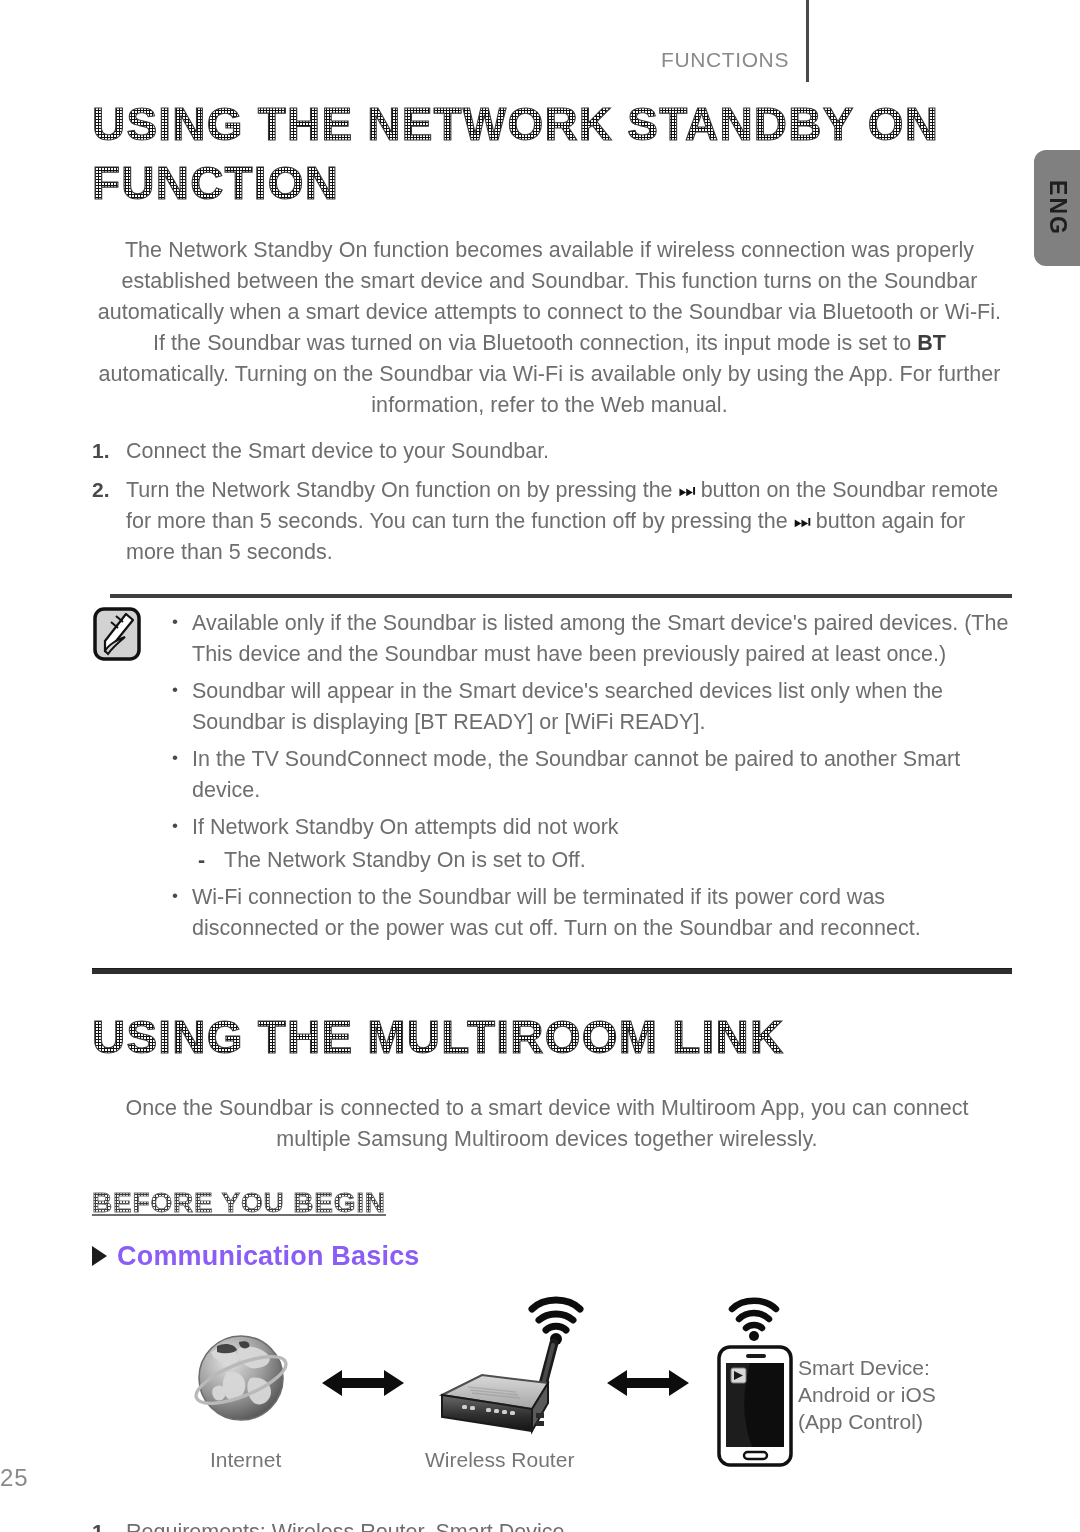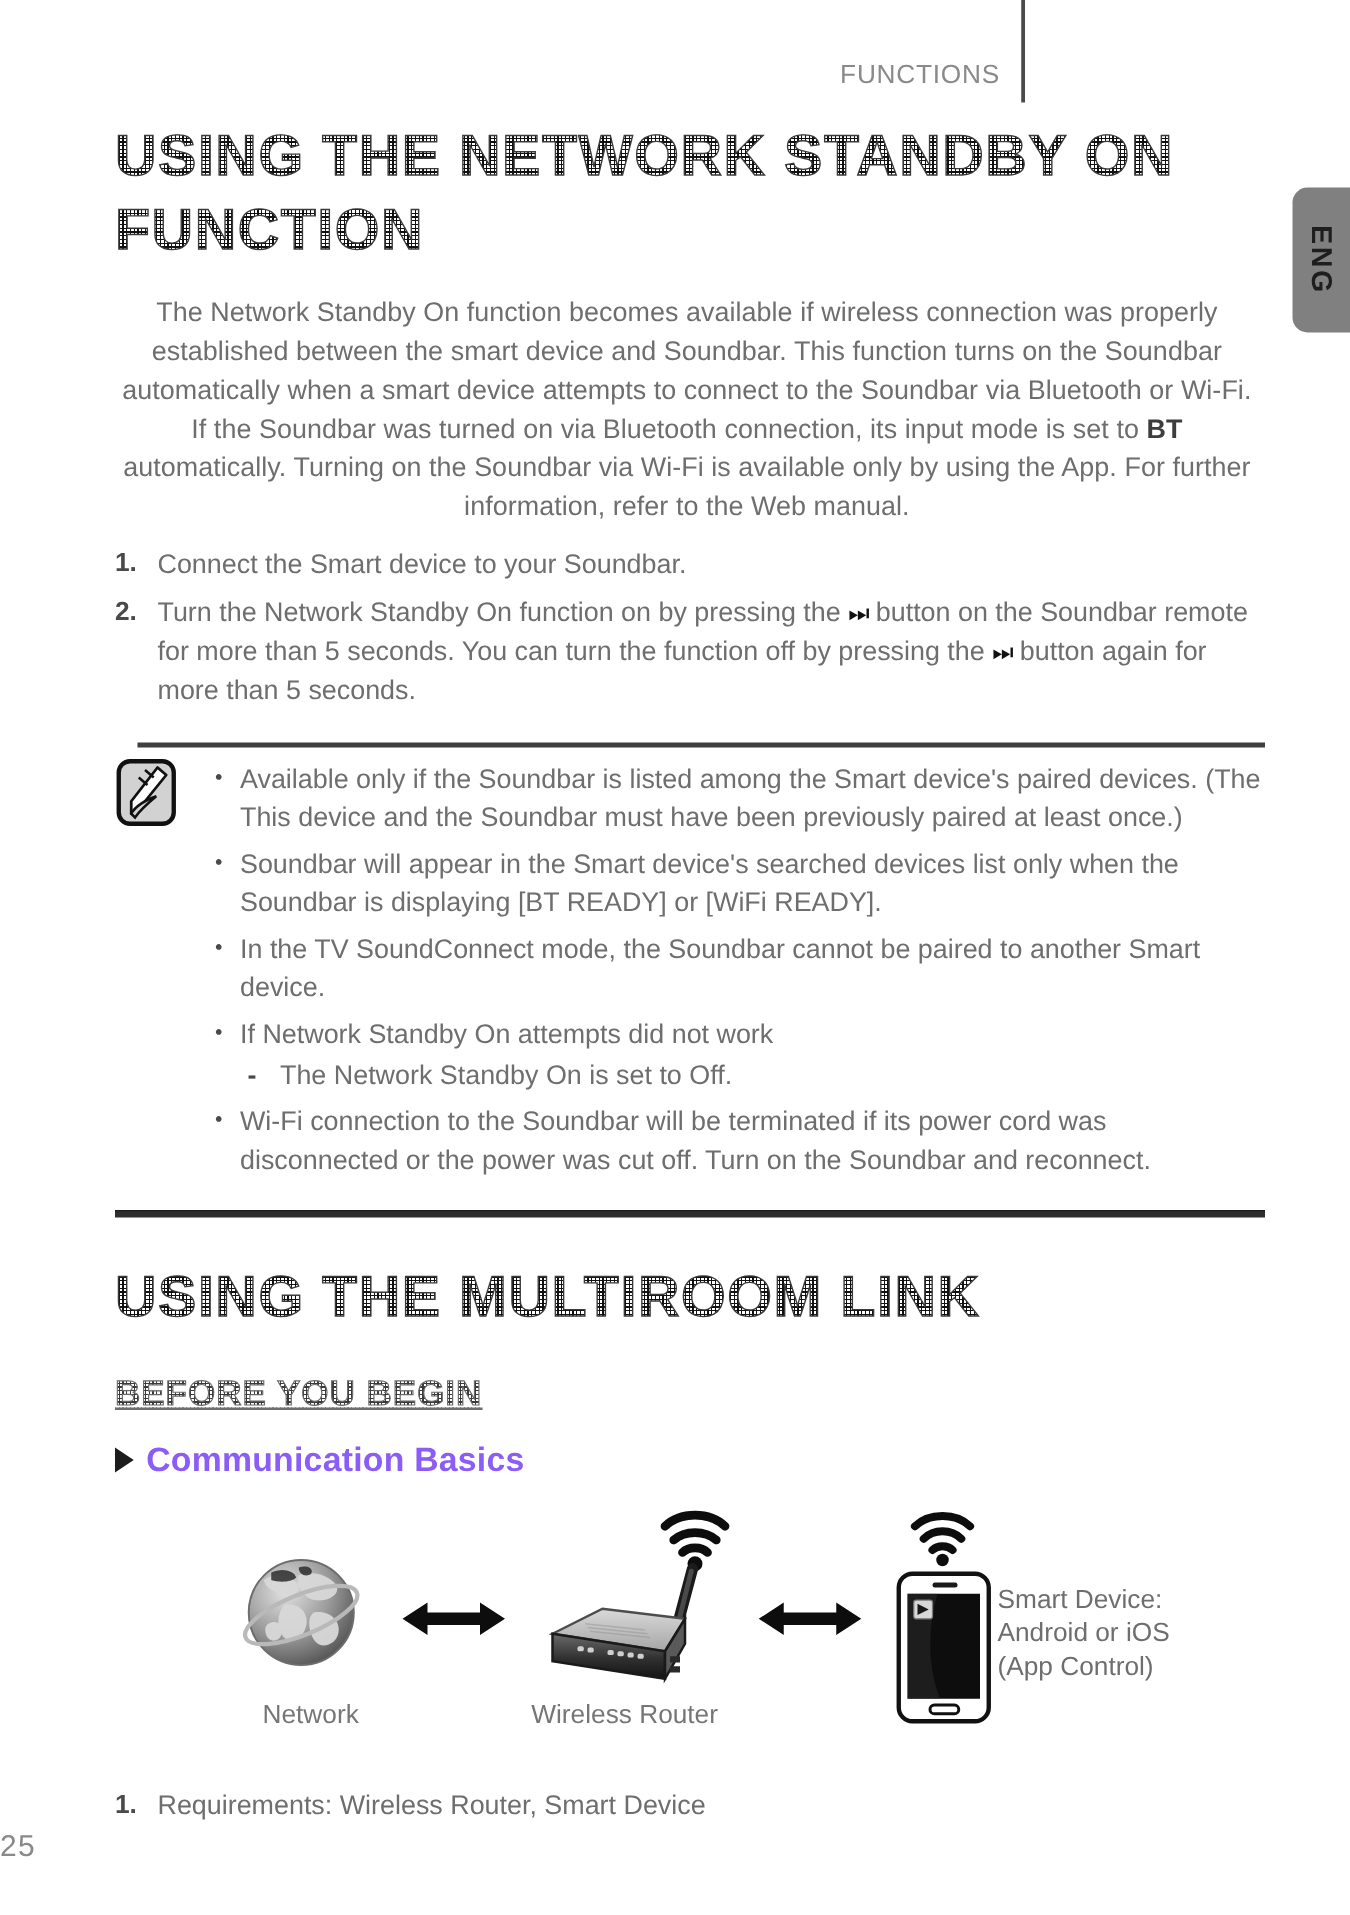--- a/index.html
+++ b/index.html
@@ -19,21 +19,21 @@
   .page {
     position: absolute;
     left: 0; top: 0;
     width: 1080px;
     height: 1532px;
   }
 
   
   .header {
     position: absolute;
-    left: 12px; top: 0;
+    left: 1px; top: 0;
     width: 880px;
     height: 90px;
   }
   .header-rule {
     position: absolute;
     right: 72px;
     top: 0px;
     width: 3px;
     height: 82px;
     background: #4a4a4a;
@@ -371,20 +371,21 @@
       </div>
       <div class="note-rule-bottom" style="margin-top:18px;"></div>
     </div>
 
     
     <div class="h1-wrap" style="margin-top:34px; width:880px;">
       <div class="h1" id="h1b">USING THE MULTIROOM LINK</div>
       <div class="h1-ghost" id="h1b-ghost" style="width: 880px;">USING THE MULTIROOM LINK</div>
     </div>
 
+    <div class="para" style="margin-top:26px; width:910px;">Once the Soundbar is connected to a smart device with Multiroom App, you can connect multiple Samsung Multiroom devices together wirelessly.</div>
 
     <div class="h2-wrap" style="margin-top:32px;">
       <div class="h2" id="h2a">BEFORE YOU BEGIN</div>
       <div class="h2-ghost" id="h2a-ghost">BEFORE YOU BEGIN</div>
     </div>
 
     <div class="h3-row" style="margin-top:22px;">
       <div class="h3-tri"></div>
       <div class="h3">Communication Basics</div>
     </div>
@@ -413,21 +414,21 @@
             <path d="M30 62 C36 60, 40 66, 38 72 C36 78, 28 78, 26 72 C24 66, 26 63, 30 62 Z"></path>
           </g>
           <g clip-path="url(#globeClip)" fill="#2d2d2d" opacity="0.85">
             <path d="M30 22 C38 18, 48 20, 50 26 C46 30, 36 30, 30 28 Z"></path>
             <path d="M52 18 C58 16, 64 18, 62 23 C58 26, 52 24, 52 18 Z"></path>
           </g>
           <circle cx="54" cy="54" r="42" fill="none" stroke="#6d6d6d" stroke-width="1.6"></circle>
           <ellipse cx="54" cy="56" rx="48" ry="16" fill="none" stroke="#b9b9b9" stroke-width="3.4" transform="rotate(-22 54 56)"></ellipse>
         </svg>
       </div>
-      <div class="dg-caption" style="left:118px; top:162px;">Network</div>
+      <div class="dg-caption" style="left:118px; top:162px;">Internet</div>
 
       <div class="dg-arrow" style="left:228px; top:80px;">
         <svg width="86" height="34" viewBox="0 0 86 34" xmlns="http://www.w3.org/2000/svg">
           <path d="M2 17 L22 4 L22 12 L64 12 L64 4 L84 17 L64 30 L64 22 L22 22 L22 30 Z" fill="#0d0d0d"></path>
         </svg>
       </div>
 
       <div class="dg-item" style="left:328px; top:5px;">
         <svg width="180" height="160" viewBox="0 0 180 160" xmlns="http://www.w3.org/2000/svg">
           <defs>

